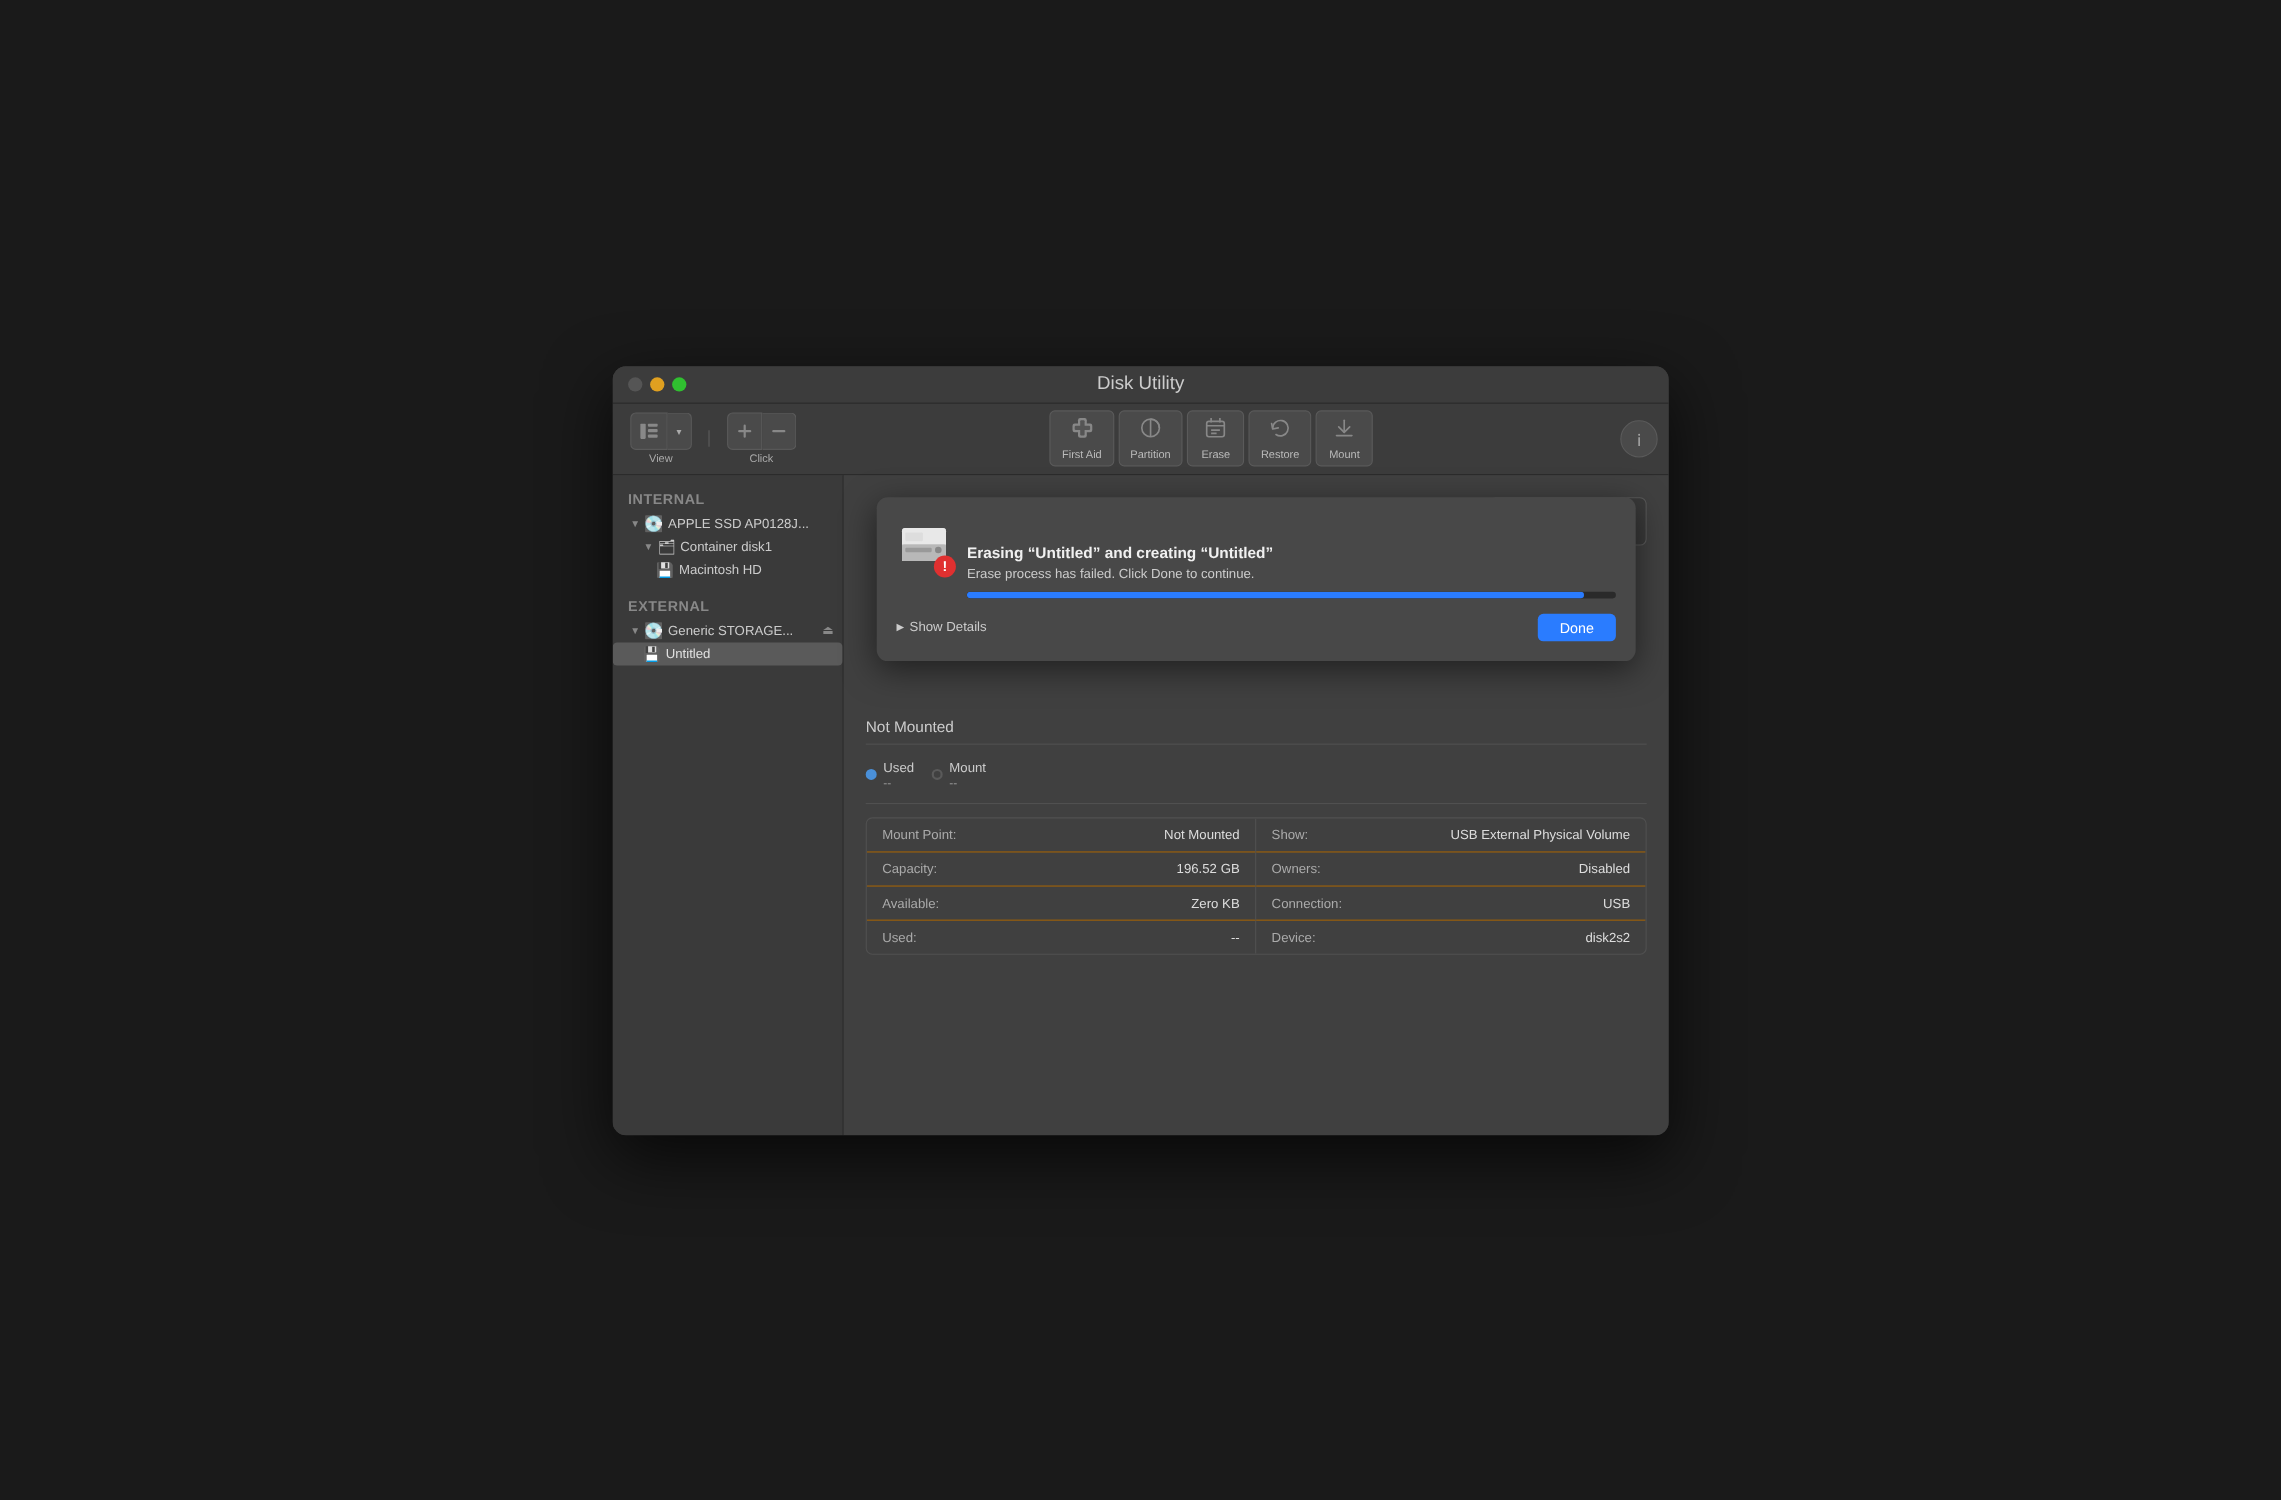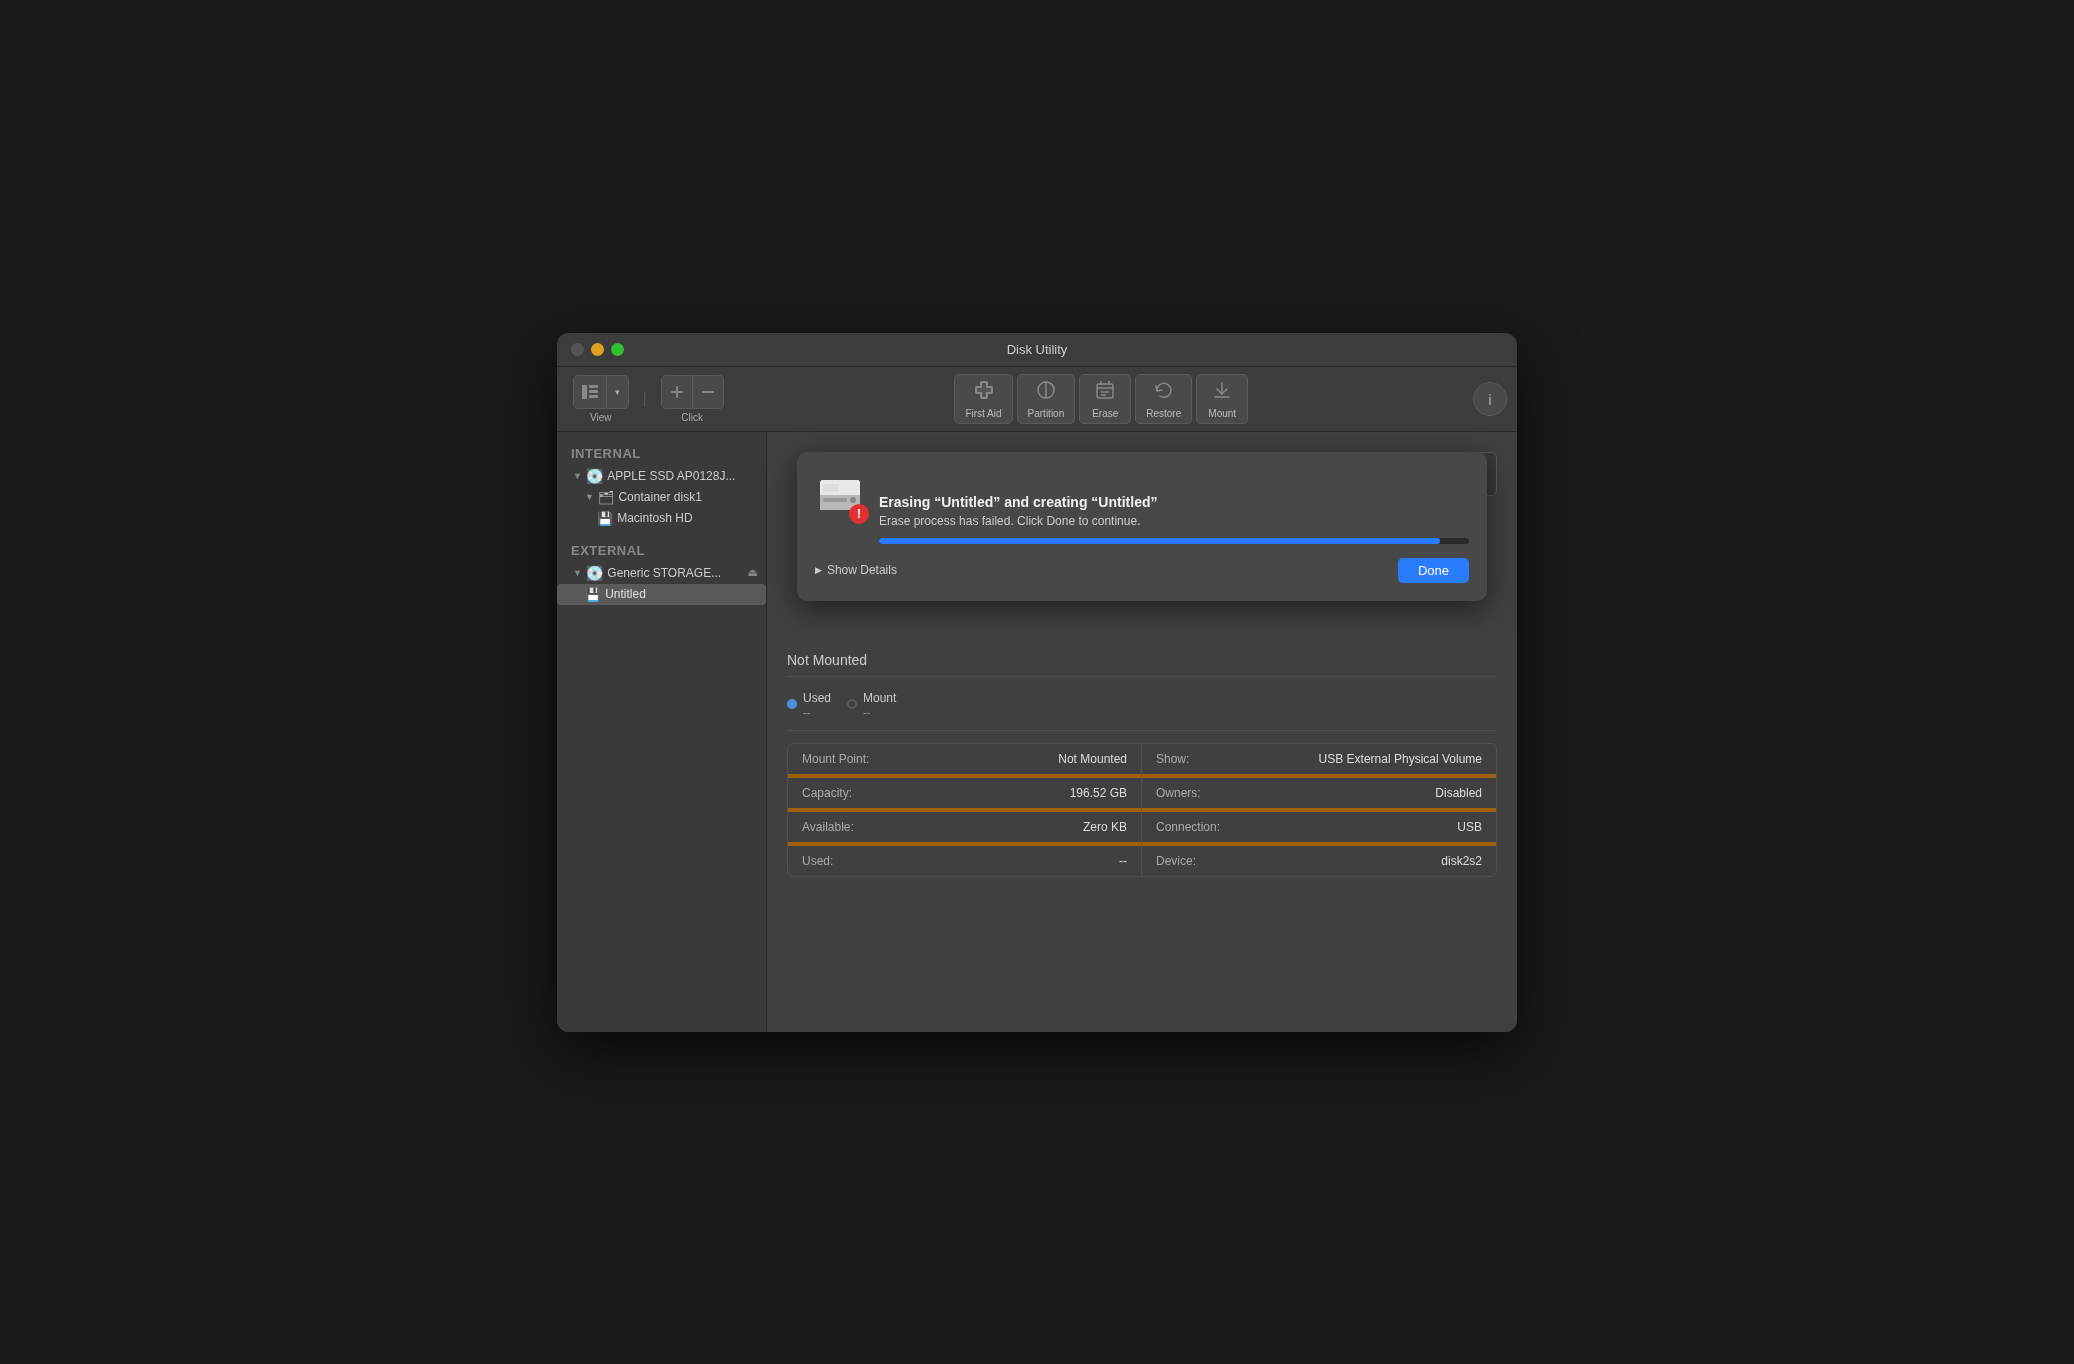--- a/index.html
+++ b/index.html
@@ -38,21 +38,21 @@
       cursor: pointer;
     }
     .tl-close { background: #555; }
     .tl-minimize { background: #e0a020; }
     .tl-maximize { background: #30c030; }
     .title-text {
       position: absolute;
       left: 50%;
       transform: translateX(-50%);
       color: #ccc;
-      font-size: 13px;
+      font-size: 17px;
       font-weight: 500;
     }
     
     .toolbar {
       background: #3c3c3c;
       display: flex;
       align-items: center;
       padding: 6px 10px;
       gap: 4px;
       border-bottom: 1px solid #2a2a2a;
@@ -340,21 +340,21 @@
       margin: 0;
       border: 1px solid #505050;
       border-radius: 6px;
       overflow: hidden;
     }
     .info-cell {
       display: flex;
       justify-content: space-between;
       align-items: center;
       padding: 8px 14px;
-      border-bottom: 4px solid #a16207;
+      border-bottom: 1px solid #a16207;
       font-size: 12px;
     }
     .info-cell:nth-child(odd) { border-right: 1px solid #505050; }
     .info-cell:nth-last-child(-n+2) { border-bottom: none; }
     .info-label { color: #aaa; }
     .info-value { color: #ddd; font-weight: 400; }
     
     .drive-svg {
       width: 50px;
       height: 50px;

